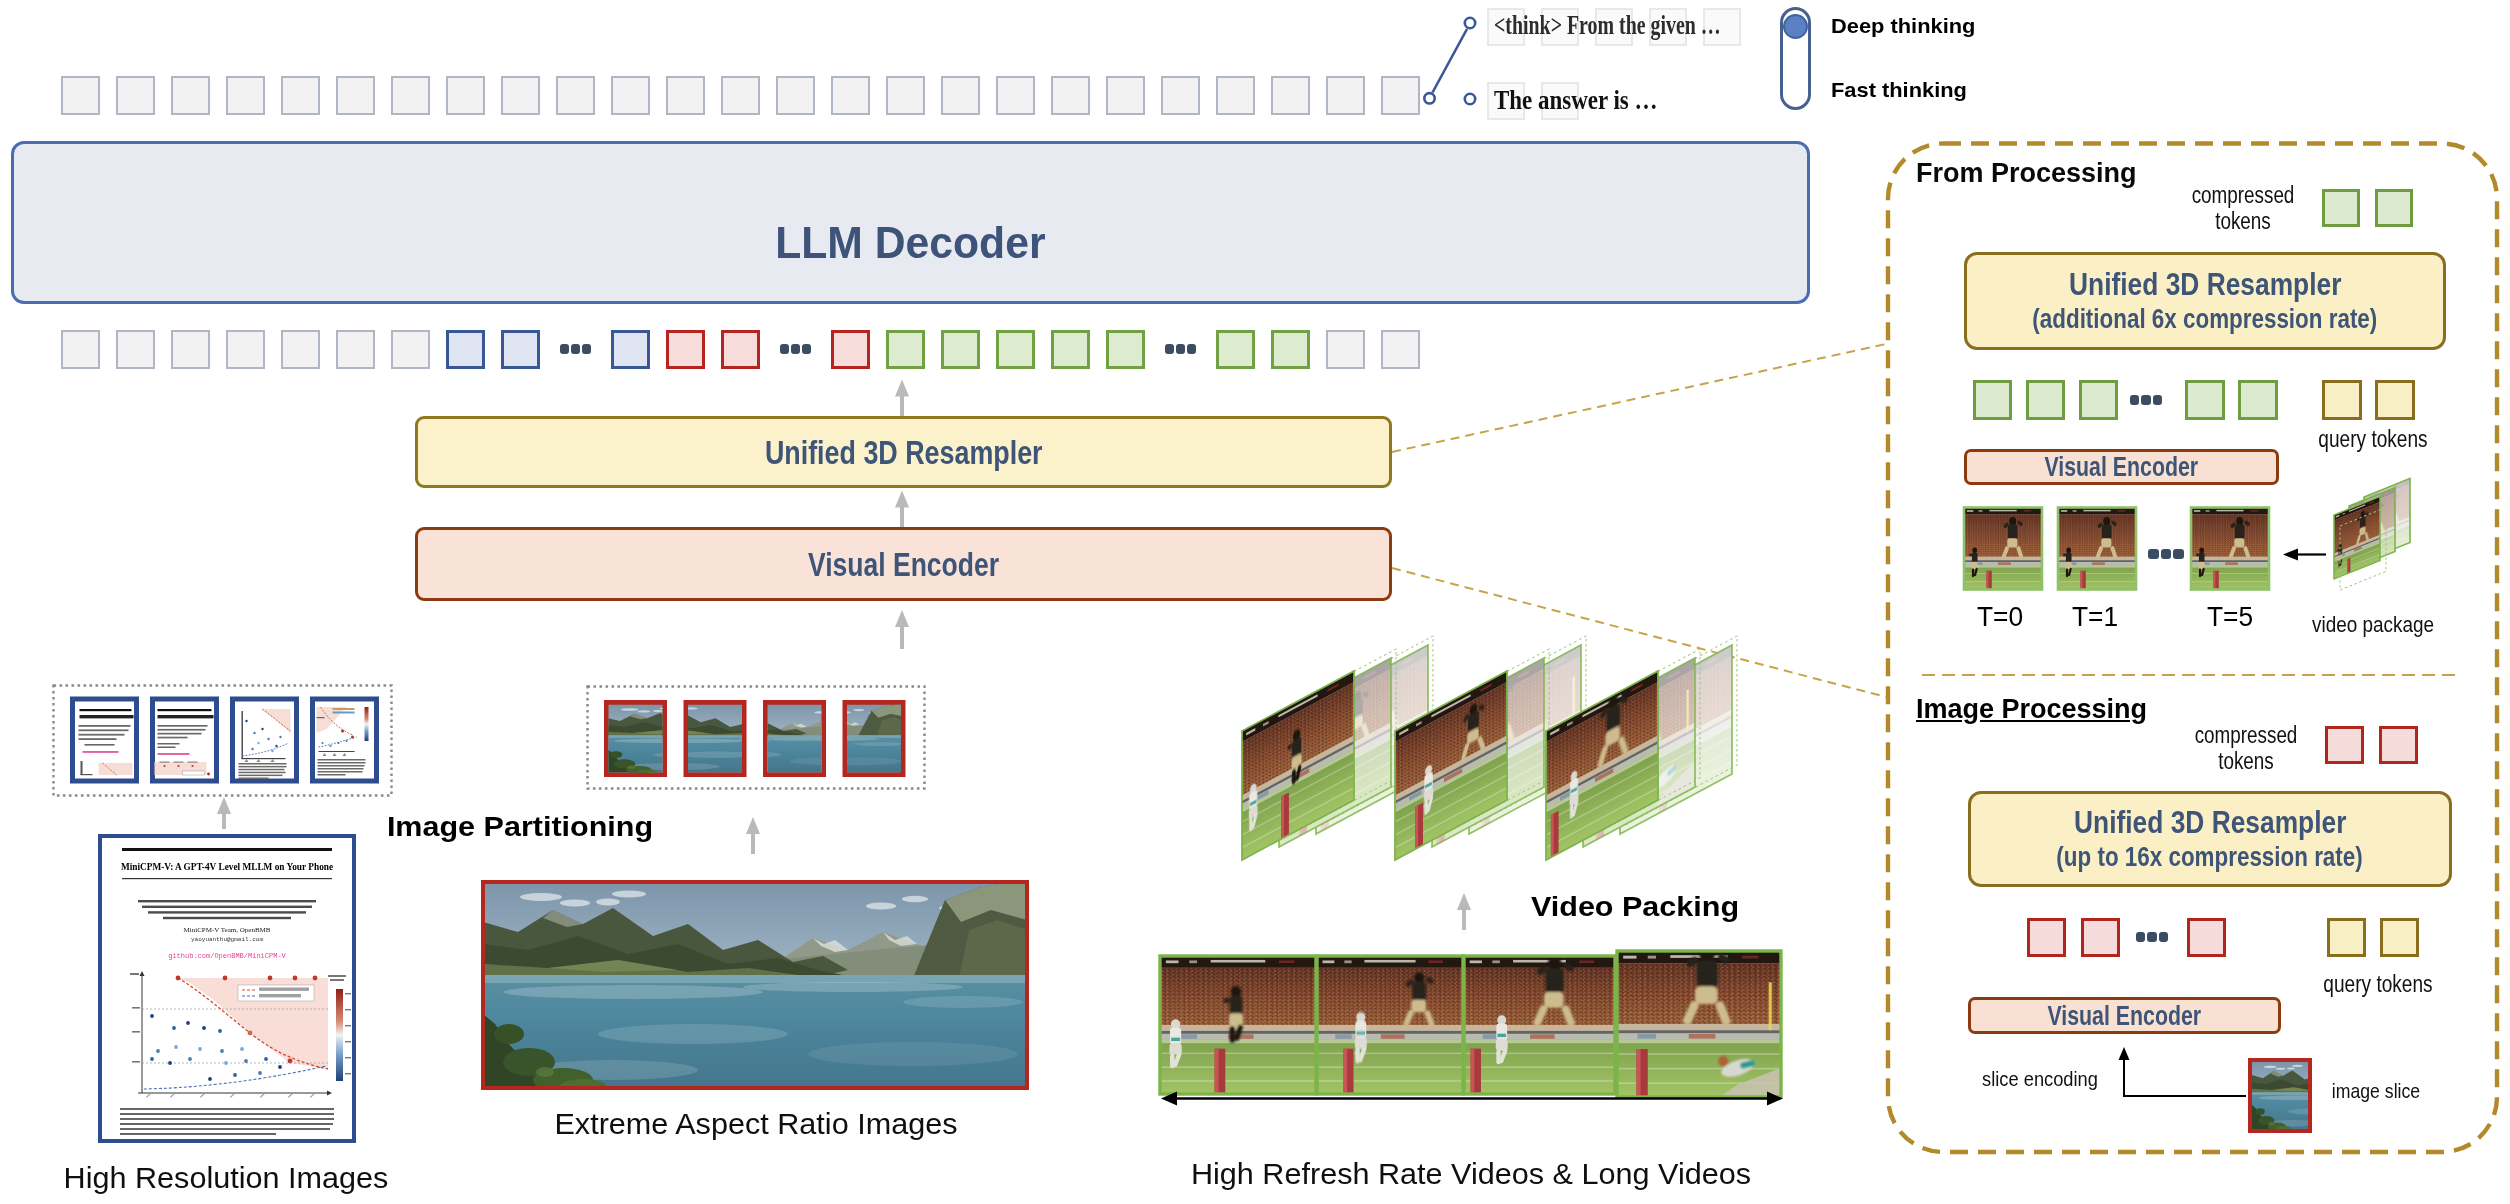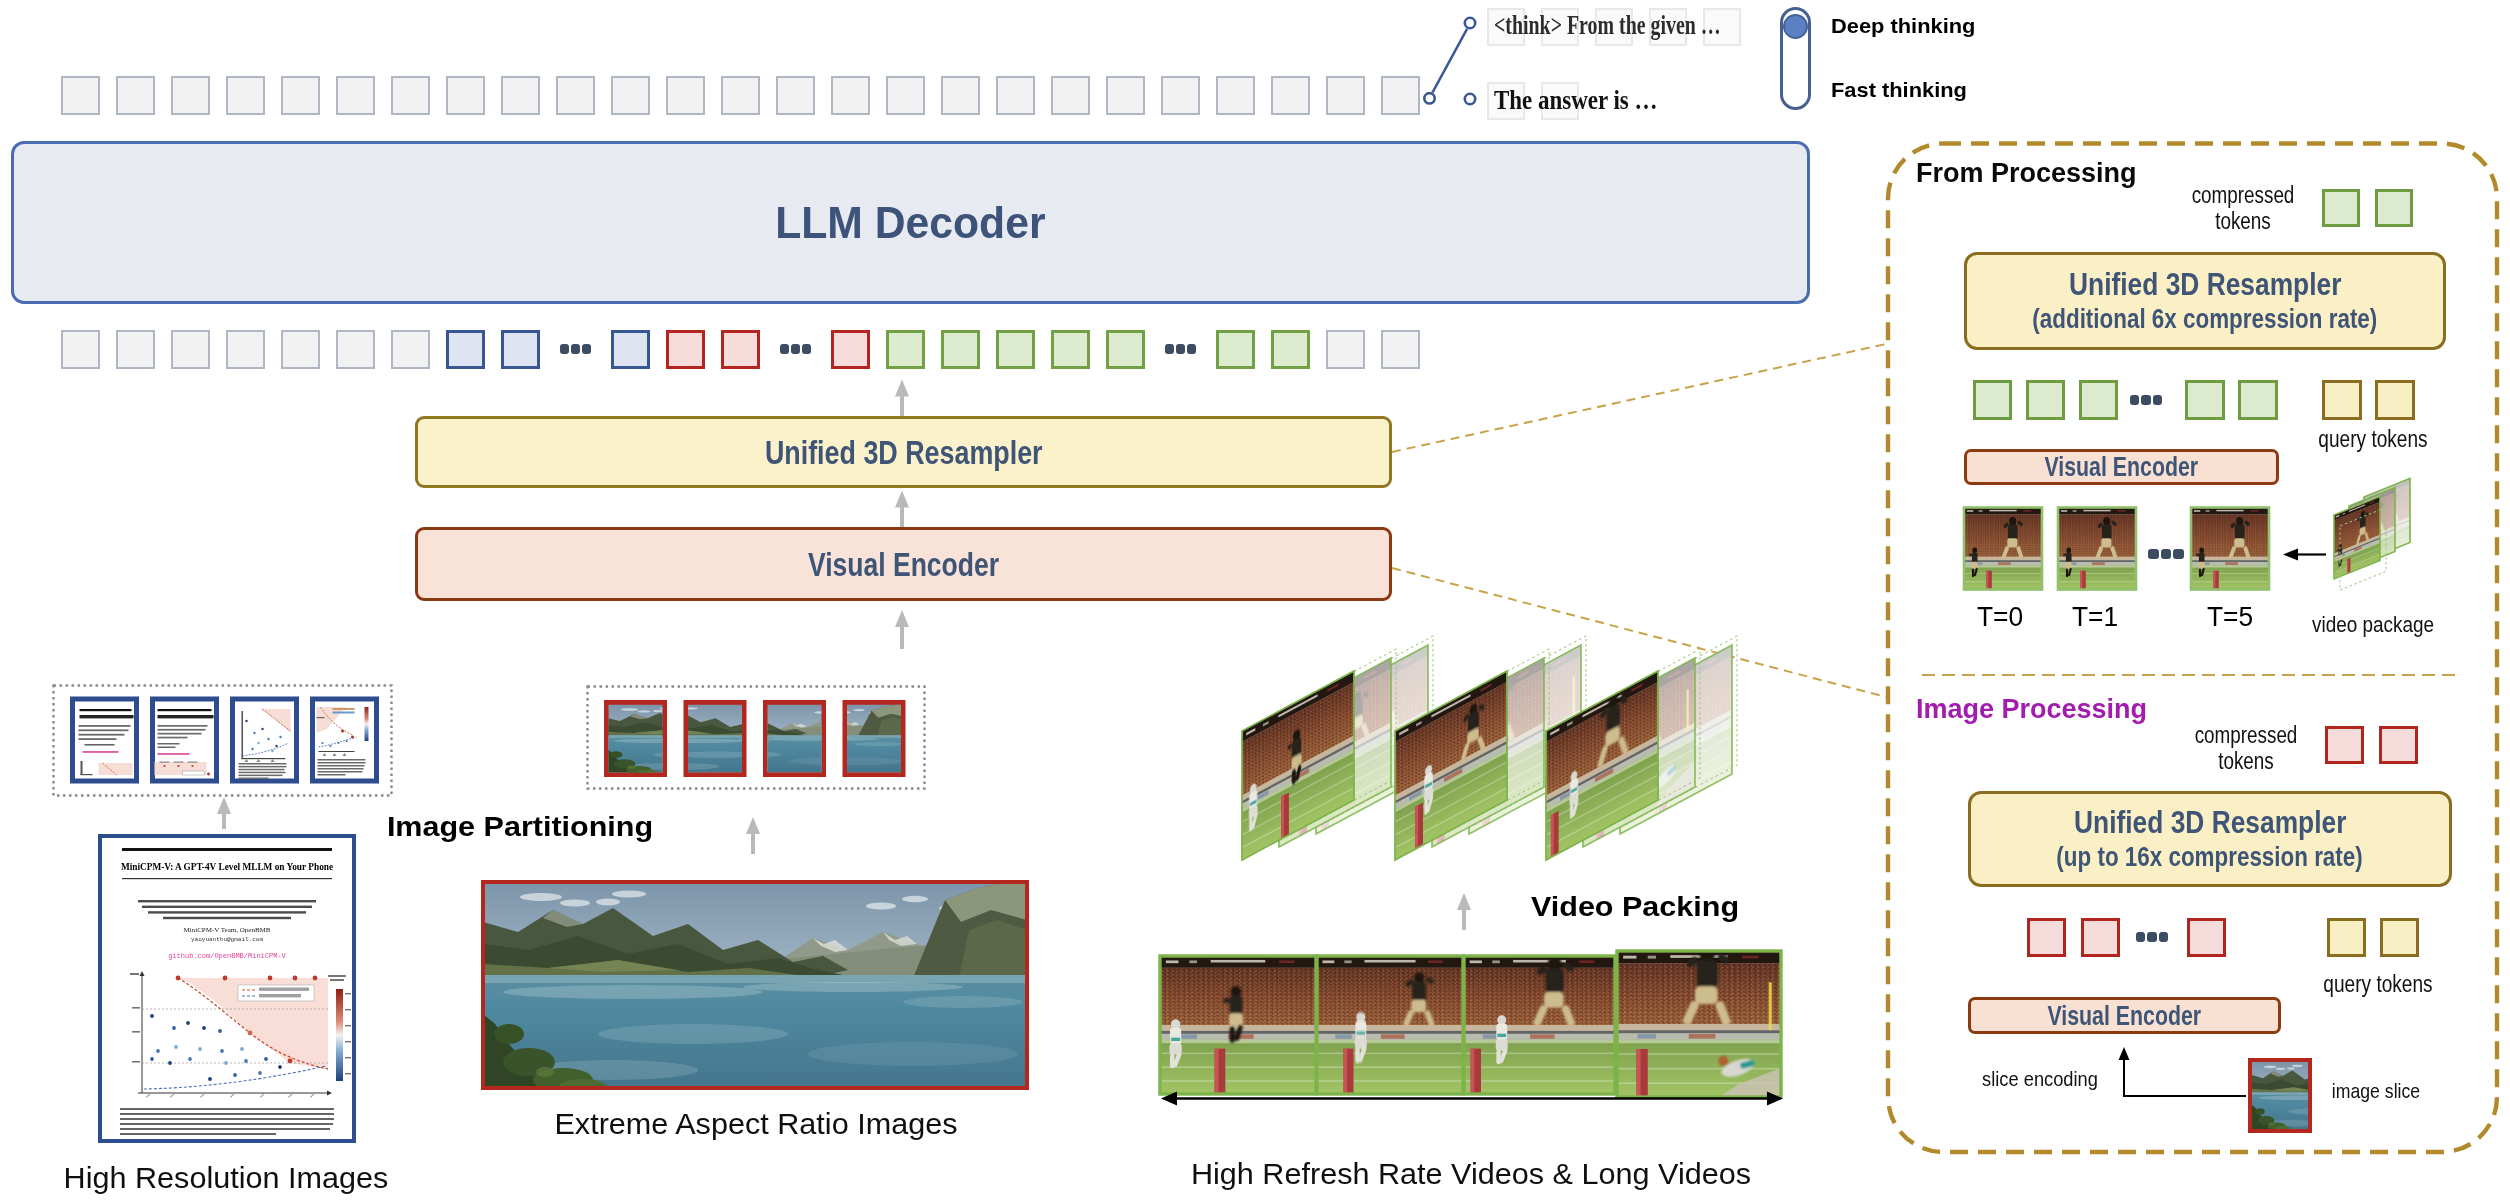--- a/index.html
+++ b/index.html
@@ -1286,21 +1286,21 @@
     <div style="position:absolute;left:2187px;top:917.5px;width:39px;height:39px;border:3.6px solid #b1251d;background:#f5dbd9;"></div>
     <div style="position:absolute;left:2135.8px;top:932.2px;width:9.6px;height:9.6px;border-radius:3px;background:#3c4c63;"></div>
     <div style="position:absolute;left:2147.2px;top:932.2px;width:9.6px;height:9.6px;border-radius:3px;background:#3c4c63;"></div>
     <div style="position:absolute;left:2158.6px;top:932.2px;width:9.6px;height:9.6px;border-radius:3px;background:#3c4c63;"></div>
     <div style="position:absolute;left:2327px;top:917.5px;width:39px;height:39px;border:3.2px solid #8a6d1f;background:#f9efc5;"></div>
     <div style="position:absolute;left:2379.5px;top:917.5px;width:39px;height:39px;border:3.2px solid #8a6d1f;background:#f9efc5;"></div>
     <div style="position:absolute;left:2148.3px;top:548.8px;width:10.4px;height:10.4px;border-radius:3px;background:#3c4c63;"></div>
     <div style="position:absolute;left:2160.8px;top:548.8px;width:10.4px;height:10.4px;border-radius:3px;background:#3c4c63;"></div>
     <div style="position:absolute;left:2173.3px;top:548.8px;width:10.4px;height:10.4px;border-radius:3px;background:#3c4c63;"></div>
 <div style="position:absolute;left:11px;top:141px;width:1799px;height:163px;border:3px solid #4a6cb3;background:#e7eaf1;border-radius:13px;">
-      <div style="display:flex;flex-direction:column;justify-content:center;align-items:center;width:100%;height:100%;">
+      <div style="display:flex;flex-direction:column;justify-content:center;align-items:center;width:100%;height:100%;margin-top:20px;">
         <div style="font:700 44px 'Liberation Sans',sans-serif;color:#3d5379;line-height:52px;text-align:center;transform:scaleX(0.97);transform-origin:center;white-space:nowrap;">LLM Decoder</div>
       </div>
     </div>
     <div style="position:absolute;left:415px;top:416px;width:977px;height:72px;border:3px solid #8f7820;background:#fbf2cb;border-radius:9px;">
       <div style="display:flex;flex-direction:column;justify-content:center;align-items:center;width:100%;height:100%;">
         <div style="font:700 34px 'Liberation Sans',sans-serif;color:#3e5577;line-height:40px;text-align:center;transform:scaleX(0.79);transform-origin:center;white-space:nowrap;">Unified 3D Resampler</div>
       </div>
     </div>
     <div style="position:absolute;left:415px;top:527px;width:977px;height:74px;border:3px solid #8c3a10;background:#f9e3d8;border-radius:9px;">
       <div style="display:flex;flex-direction:column;justify-content:center;align-items:center;width:100%;height:100%;">
@@ -1329,21 +1329,21 @@
         <div style="font:700 27px 'Liberation Sans',sans-serif;color:#3e5577;line-height:28px;text-align:center;transform:scaleX(0.79);transform-origin:center;white-space:nowrap;">Visual Encoder</div>
       </div>
     </div>
     <div style="position:absolute;left:1780px;top:7px;width:31px;height:103px;border:3px solid #47618f;border-radius:16px;background:#fff;"></div>
     <div style="position:absolute;left:1783px;top:14px;width:25px;height:25px;border-radius:50%;background:#5b80c4;border:2px solid #44639c;"></div>
 <div style="position:absolute;left:1494px;top:9px;font:700 28px 'Liberation Serif', sans-serif;color:#2d2d2d;white-space:nowrap;transform:scaleX(0.71);transform-origin:left top;">&lt;think&gt; From the given …</div>
     <div style="position:absolute;left:1494px;top:84px;font:700 28px 'Liberation Serif', sans-serif;color:#111;white-space:nowrap;transform:scaleX(0.82);transform-origin:left top;">The answer is …</div>
     <div style="position:absolute;left:1831px;top:14px;font:700 21px 'Liberation Sans', sans-serif;color:#000;white-space:nowrap;transform:scaleX(1.04);transform-origin:left top;">Deep thinking</div>
     <div style="position:absolute;left:1831px;top:78px;font:700 21px 'Liberation Sans', sans-serif;color:#000;white-space:nowrap;transform:scaleX(1.04);transform-origin:left top;">Fast thinking</div>
     <div style="position:absolute;left:1916px;top:158px;font:700 27px 'Liberation Sans', sans-serif;color:#0a0a0a;white-space:nowrap;transform:scaleX(1.0);transform-origin:left top;">From Processing</div>
-    <div style="position:absolute;left:1916px;top:694px;font:700 27px 'Liberation Sans', sans-serif;color:#a21caf;white-space:nowrap;transform:scaleX(1.0);transform-origin:left top;">Image Processing</div>
+    <div style="position:absolute;left:1916px;top:694px;font:700 27px 'Liberation Sans', sans-serif;color:#000000;white-space:nowrap;transform:scaleX(1.0);transform-origin:left top;text-decoration:underline;">Image Processing</div>
     <div style="position:absolute;left:2143.0px;top:182px;width:200px;text-align:center;font:400 23px 'Liberation Sans', sans-serif;color:#111;white-space:nowrap;transform:scaleX(0.82);transform-origin:center top;">compressed</div>
     <div style="position:absolute;left:2143.0px;top:208px;width:200px;text-align:center;font:400 23px 'Liberation Sans', sans-serif;color:#111;white-space:nowrap;transform:scaleX(0.82);transform-origin:center top;">tokens</div>
     <div style="position:absolute;left:2263.0px;top:426px;width:220px;text-align:center;font:400 23px 'Liberation Sans', sans-serif;color:#111;white-space:nowrap;transform:scaleX(0.83);transform-origin:center top;">query tokens</div>
     <div style="position:absolute;left:2146.0px;top:722px;width:200px;text-align:center;font:400 23px 'Liberation Sans', sans-serif;color:#111;white-space:nowrap;transform:scaleX(0.82);transform-origin:center top;">compressed</div>
     <div style="position:absolute;left:2146.0px;top:748px;width:200px;text-align:center;font:400 23px 'Liberation Sans', sans-serif;color:#111;white-space:nowrap;transform:scaleX(0.82);transform-origin:center top;">tokens</div>
     <div style="position:absolute;left:2268.0px;top:971px;width:220px;text-align:center;font:400 23px 'Liberation Sans', sans-serif;color:#111;white-space:nowrap;transform:scaleX(0.83);transform-origin:center top;">query tokens</div>
     <div style="position:absolute;left:2263.0px;top:612px;width:220px;text-align:center;font:400 22px 'Liberation Sans', sans-serif;color:#111;white-space:nowrap;transform:scaleX(0.86);transform-origin:center top;">video package</div>
     <div style="position:absolute;left:1930.0px;top:1067px;width:220px;text-align:center;font:400 21px 'Liberation Sans', sans-serif;color:#111;white-space:nowrap;transform:scaleX(0.87);transform-origin:center top;">slice encoding</div>
     <div style="position:absolute;left:2266.0px;top:1079px;width:220px;text-align:center;font:400 21px 'Liberation Sans', sans-serif;color:#111;white-space:nowrap;transform:scaleX(0.84);transform-origin:center top;">image slice</div>
     <div style="position:absolute;left:1940.0px;top:601px;width:120px;text-align:center;font:400 28px 'Liberation Sans', sans-serif;color:#000;white-space:nowrap;transform:scaleX(0.94);transform-origin:center top;">T=0</div>

